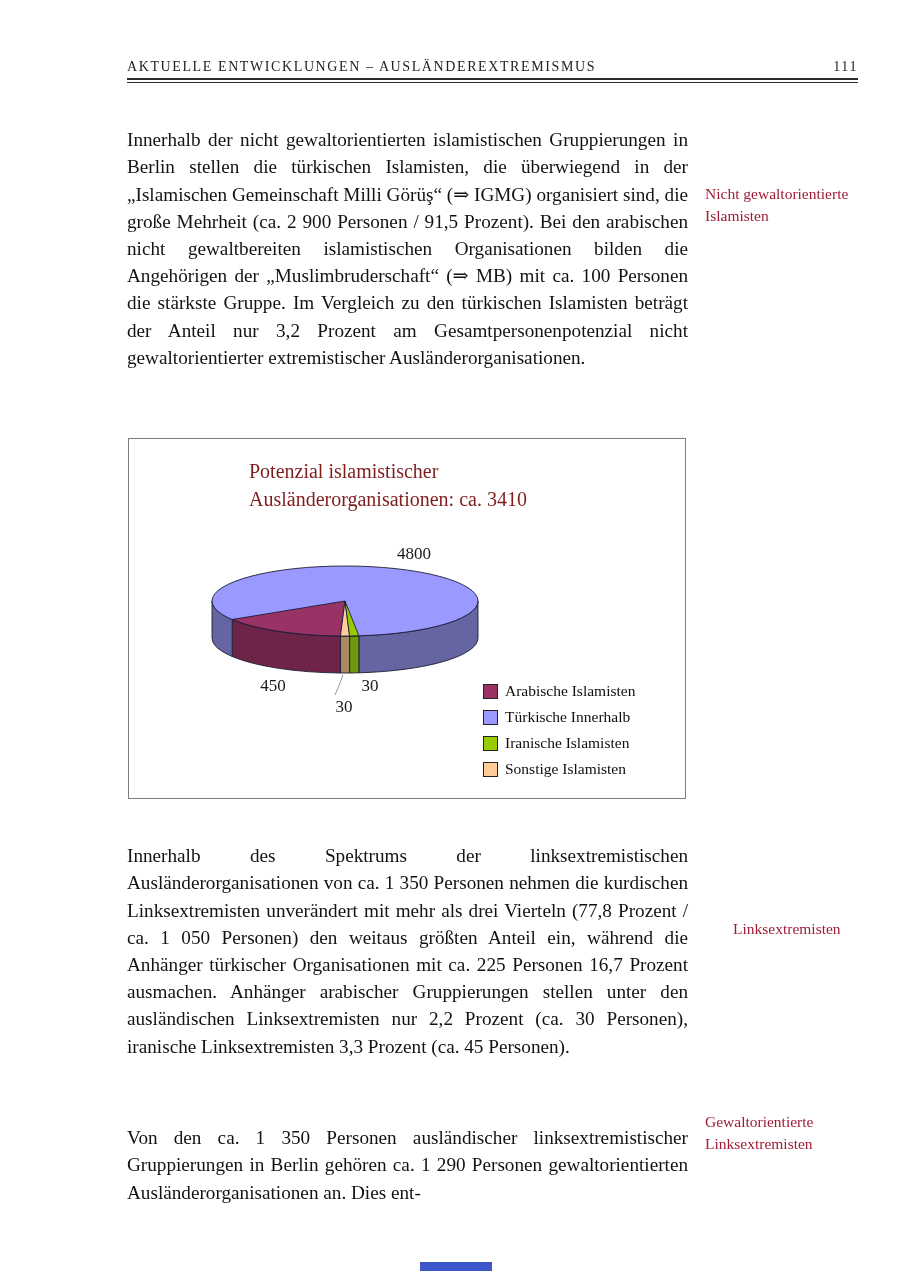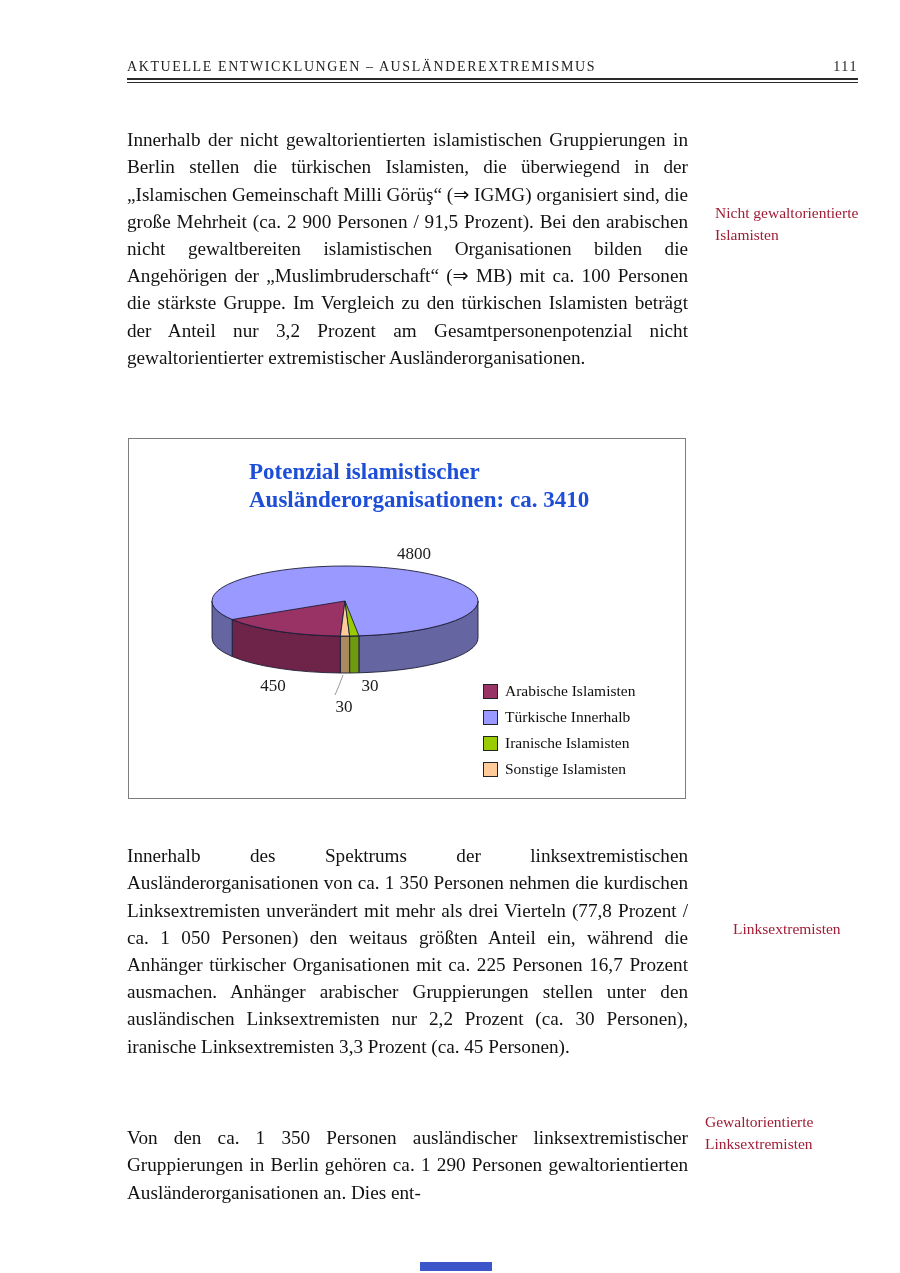--- a/index.html
+++ b/index.html
@@ -14,37 +14,37 @@
     font-size:14px;letter-spacing:1.6px;color:#222;
   }
   .head-rule{
     position:absolute;left:127px;top:78px;width:731px;height:2px;
     border-top:2px solid #2a2a2a;border-bottom:1px solid #2a2a2a;
   }
   .para{
     position:absolute;left:127px;width:561px;
     font-size:19.2px;line-height:27.2px;text-align:justify;color:#121212;
   }
-  .p1{top:107px;font-family:Liberation Serif, serif;}
+  .p1{top:107px;}
   .p2{top:823px;}
   .p3{top:1105px;}
   .note{
     position:absolute;left:705px;width:152px;
     font-size:15.5px;line-height:21.5px;
   }
-  .n1{top:202px;margin-left:10px;}
+  .n1{top:183px;}
   .n2{top:918px;}
   .n3{top:1111px;}
   .chartbox{
     position:absolute;left:128px;top:438px;width:556px;height:359px;
     border:1px solid #7d7d7d;background:#fff;margin:0;
   }
   .chart-title{
     position:absolute;left:120px;top:19px;
-    font-weight:bold;font-size:23px;line-height:27.5px;color:#1d4ed8;
+    font-weight:normal;font-size:20px;line-height:27.5px;color:#7f1d1d;
   }
   .pie-svg{position:absolute;left:0;top:0;}
   .dlabel{position:absolute;font-size:17px;color:#1a1a1a;text-align:center;line-height:19px;}
   .dl-2900{left:255px;top:105px;width:60px;}
   .dl-450{left:122px;top:237px;width:44px;}
   .dl-30r{left:227px;top:237px;width:28px;}
   .dl-30b{left:201px;top:258px;width:28px;}
   .legend{position:absolute;left:354px;top:243px;}
   .legend-row{display:flex;align-items:center;height:18px;margin-bottom:8px;}
   .swatch{width:13px;height:13px;border:1px solid #222;margin-right:7px;flex:0 0 auto;}

